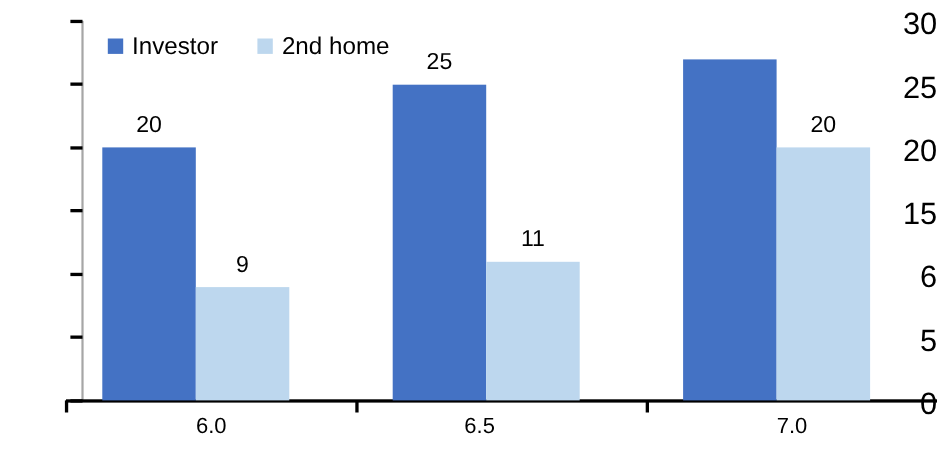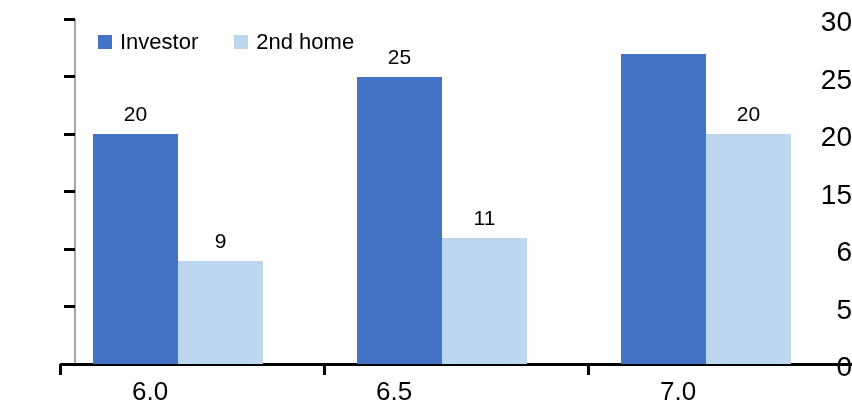--- a/index.html
+++ b/index.html
@@ -59,22 +59,23 @@
   .x-tick {
     position: absolute;
     top: 364px;
     width: 3px;
     height: 11px;
     background: #000000;
   }
   .x-tick-label {
     position: absolute;
     top: 378px;
-    font-size: 26px;
+    font-size: 20px;
     color: #000000;
+    text-align: center;
     line-height: 1;
   }
 
   
   .plot-area {
     position: absolute;
     left: 0;
     top: 0;
     width: 852px;
     height: 410px;

